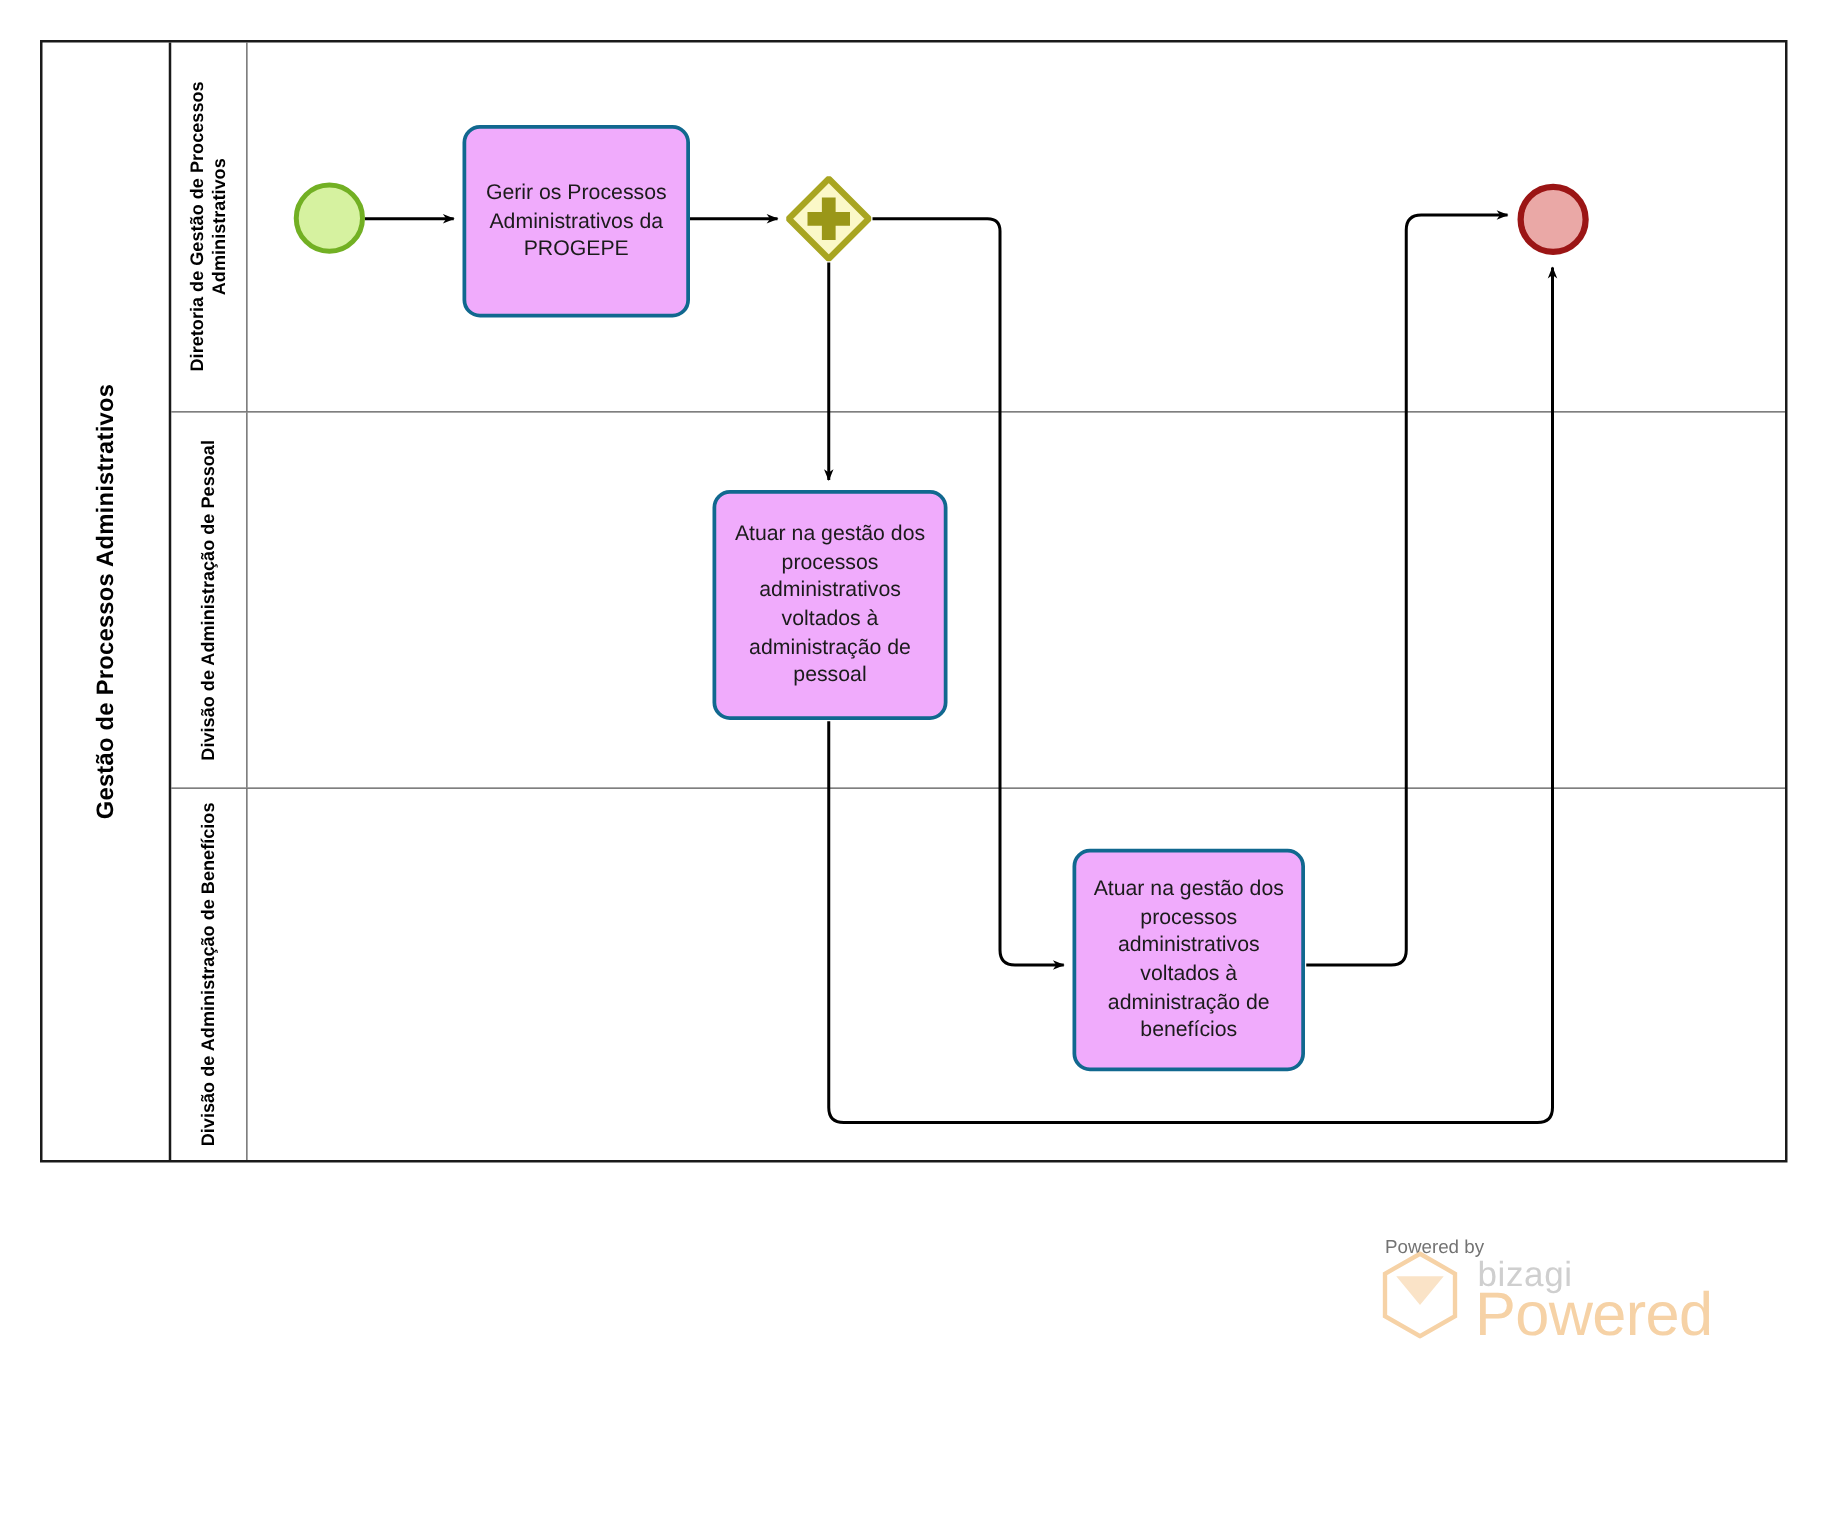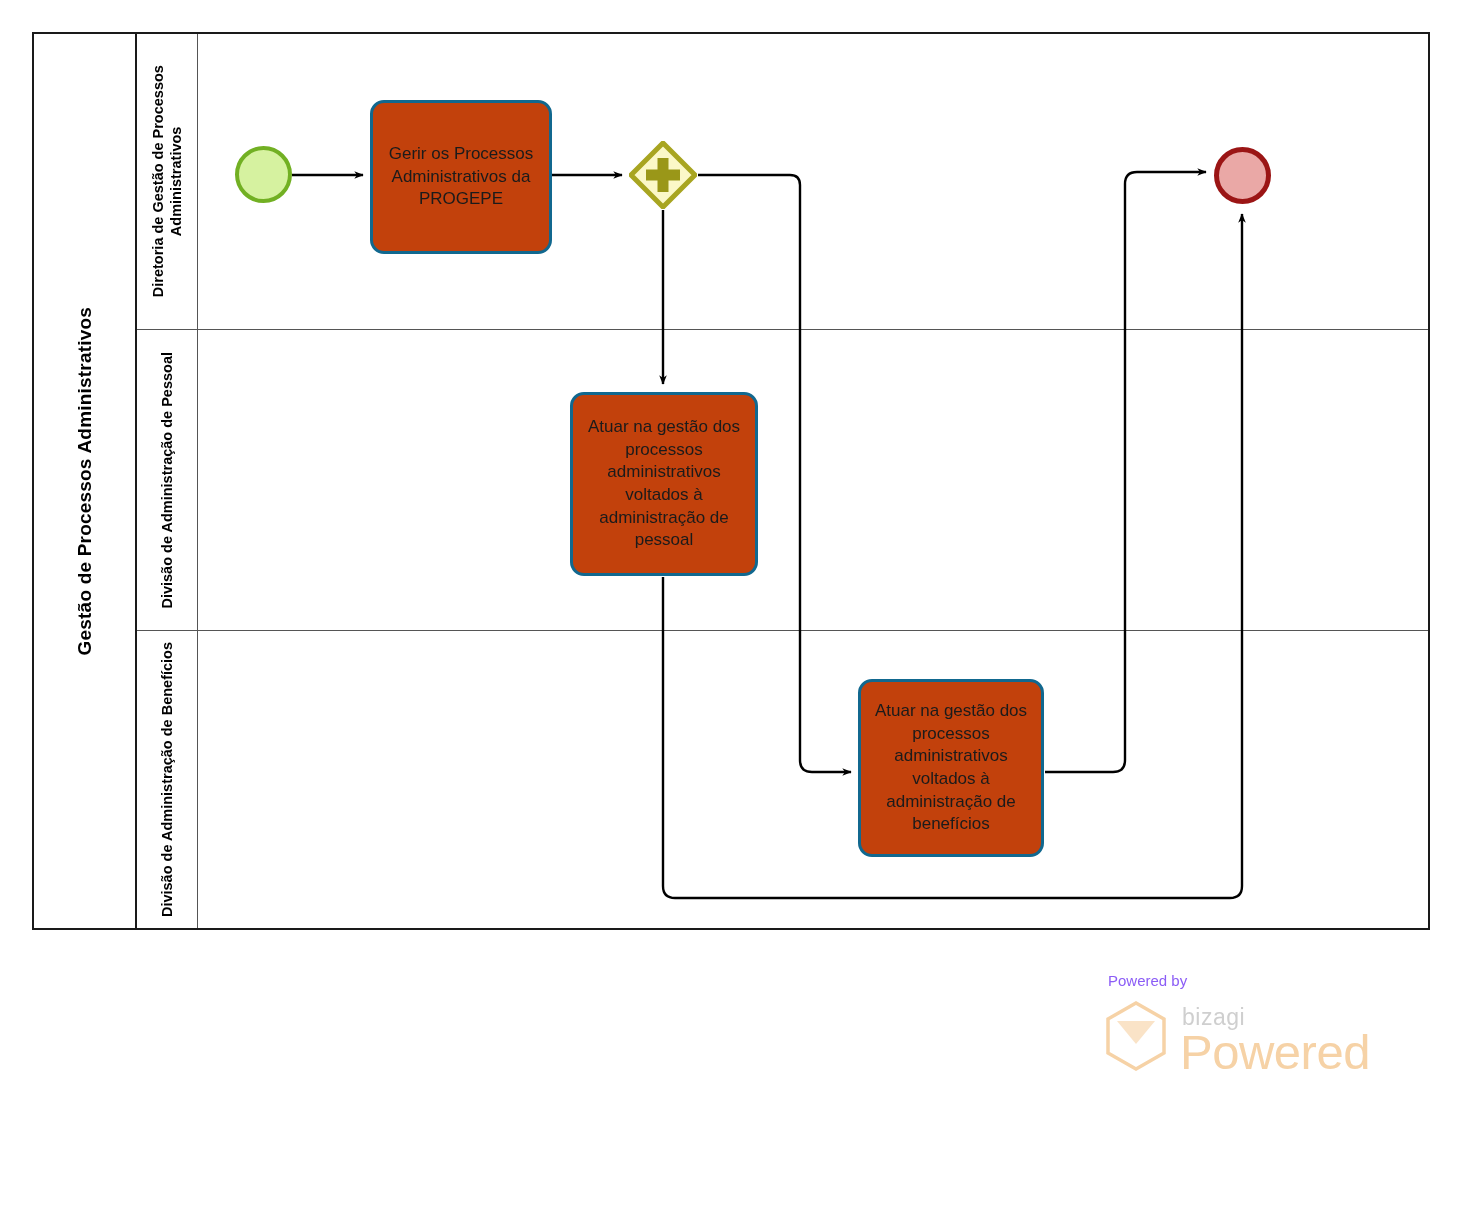--- a/index.html
+++ b/index.html
@@ -130,21 +130,21 @@
     left: 629px;
     top: 141px;
     width: 68px;
     height: 68px;
   }
   .gateway svg { display: block; }
 
   
   .task {
     position: absolute;
-    background: #c2410c;
+    background: #f0abfc;
     border: 3.5px solid #11688f;
     border-radius: 14px;
     box-sizing: border-box;
     display: flex;
     align-items: center;
     justify-content: center;
     text-align: center;
     color: #1b1b1b;
     font-size: 17px;
     line-height: 1.33;
@@ -158,37 +158,37 @@
   .watermark {
     position: absolute;
     left: 1104px;
     top: 972px;
     width: 270px;
     height: 105px;
   }
   .wm-powered {
     position: absolute;
     left: 4px;
-    top: 0px;
+    top: 17px;
     font-size: 15px;
-    color: #8b5cf6;
+    color: #737373;
     font-family: "Liberation Sans", sans-serif;
   }
   .wm-hex {
     position: absolute;
     left: 0px;
     top: 29px;
     width: 64px;
     height: 70px;
   }
   .wm-bizagi {
     position: absolute;
     left: 78px;
     top: 32px;
-    font-size: 23px;
+    font-size: 28px;
     color: #cfcfcf;
     letter-spacing: 0.5px;
   }
   .wm-modeler {
     position: absolute;
     left: 76px;
     top: 52px;
     font-size: 49px;
     color: #f6d2a6;
     letter-spacing: -0.5px;

